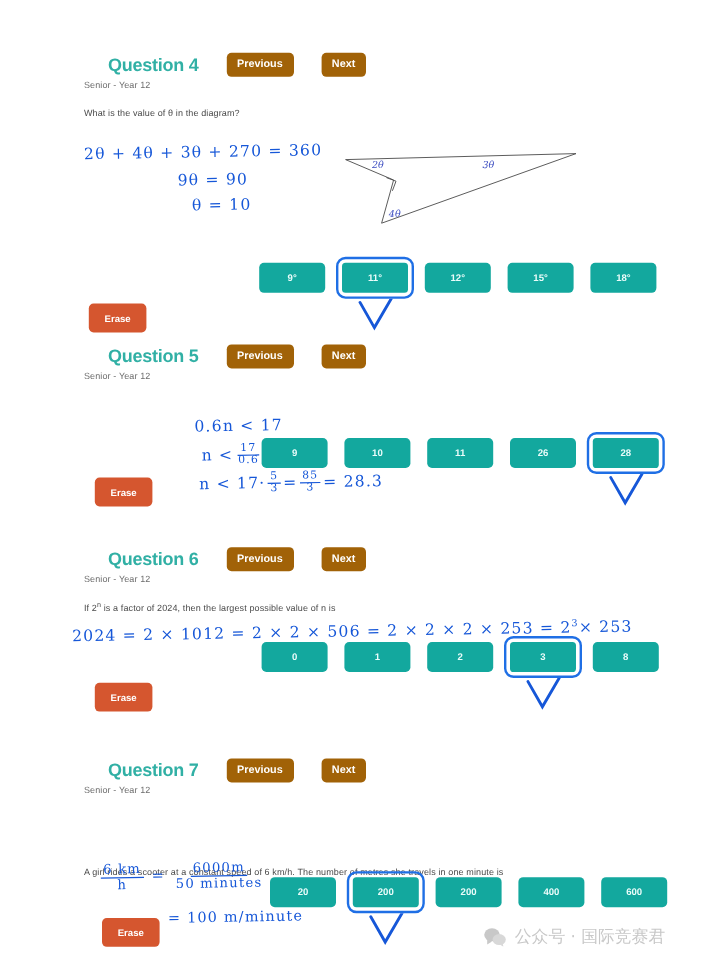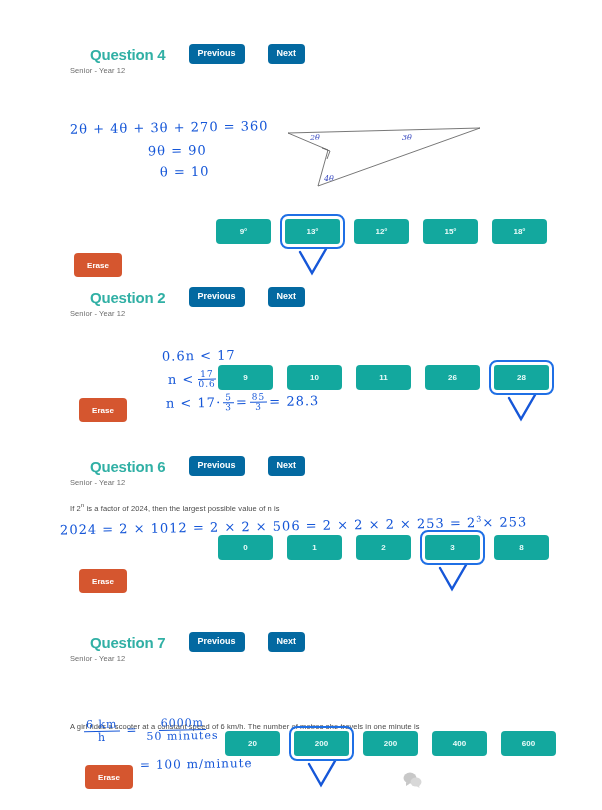--- a/index.html
+++ b/index.html
@@ -26,21 +26,21 @@
     padding-left: 90px;
   }
   .qtitle {
     color: #31b0a5;
     font-size: 15px;
     font-weight: bold;
     letter-spacing: -0.2px;
     white-space: nowrap;
   }
   .navbtn {
-    background: #0369a1;
+    background: #a16207;
     color: #ffffff;
     font-size: 9px;
     font-weight: bold;
     border: none;
     border-radius: 4px;
     padding: 5px 9px 6px 9px;
     line-height: 1;
     cursor: pointer;
     font-family: "Liberation Sans", sans-serif;
   }
@@ -160,20 +160,21 @@
 
 <div class="page">
 
   <div class="qblock" style="top:44px;">
     <div class="qheader">
       <span class="qtitle">Question 4</span>
       <button class="navbtn">Previous</button>
       <button class="navbtn">Next</button>
     </div>
     <div class="qlevel">Senior - Year 12</div>
+    <div class="qtext">What is the value of θ in the diagram?</div>
   </div>
 
   <div class="ink hw" style="left:70px; top:120px;">2θ + 4θ + 3θ + 270 = 360</div>
   <div class="ink hw" style="left:148px; top:143px;">9θ = 90</div>
   <div class="ink hw" style="left:160px; top:164px;">θ = 10</div>
 
   <svg class="diagram" style="left:280px; top:118px;" width="230" height="80" viewBox="0 0 230 80">
     <g stroke="#555555" stroke-width="0.8" fill="none">
       <line x1="8" y1="15" x2="200" y2="10"></line>
       <line x1="8" y1="15" x2="48" y2="32"></line>
@@ -184,41 +185,41 @@
     <text x="30" y="22">2θ</text>
     <text x="122" y="22">3θ</text>
     <text x="44" y="63">4θ</text>
   </svg>
 
   <div class="options" style="left:216px; top:219px;">
     <div class="optwrap">
       <button class="opt">9°</button>
     </div>
     <div class="optwrap selected">
-      <button class="opt">13°</button>
+      <button class="opt">11°</button>
       <svg class="tick" width="34" height="28" viewBox="0 0 34 28">
         <polyline points="4,3 16,24 30,0" fill="none" stroke="#1657d8" stroke-width="2.4" stroke-linecap="round"></polyline>
       </svg>
     </div>
     <div class="optwrap">
       <button class="opt">12°</button>
     </div>
     <div class="optwrap">
       <button class="opt">15°</button>
     </div>
     <div class="optwrap">
       <button class="opt">18°</button>
     </div>
   </div>
 
   <button class="erase" style="left:74px; top:253px;">Erase</button>
 
   <div class="qblock" style="top:287px;">
     <div class="qheader">
-      <span class="qtitle">Question 2</span>
+      <span class="qtitle">Question 5</span>
       <button class="navbtn">Previous</button>
       <button class="navbtn">Next</button>
     </div>
     <div class="qlevel">Senior - Year 12</div>
   </div>
 
   <div class="ink hw" style="left:162px; top:348px;">0.6n &lt; 17</div>
   <div class="ink hw" style="left:168px; top:370px;">
     <span>n &lt;</span><span class="frac">
         <span class="num">17</span>
@@ -343,15 +344,16 @@
 
   <button class="erase" style="left:85px; top:765px;">Erase</button>
 
   <div class="watermark" style="left:403px; top:772px;">
     <svg width="19" height="16" viewBox="0 0 19 16">
       <ellipse cx="7" cy="6" rx="6.5" ry="5.4" fill="#c8c8c8"></ellipse>
       <polygon points="3,10 3,14 7,11.5" fill="#c8c8c8"></polygon>
       <ellipse cx="13" cy="10" rx="5.5" ry="4.6" fill="#d8d8d8"></ellipse>
       <polygon points="16,13.5 16.5,16 13.5,14" fill="#d8d8d8"></polygon>
     </svg>
+    <span>公众号 · 国际竞赛君</span>
   </div>
 
 </div>
 
 </body></html>

